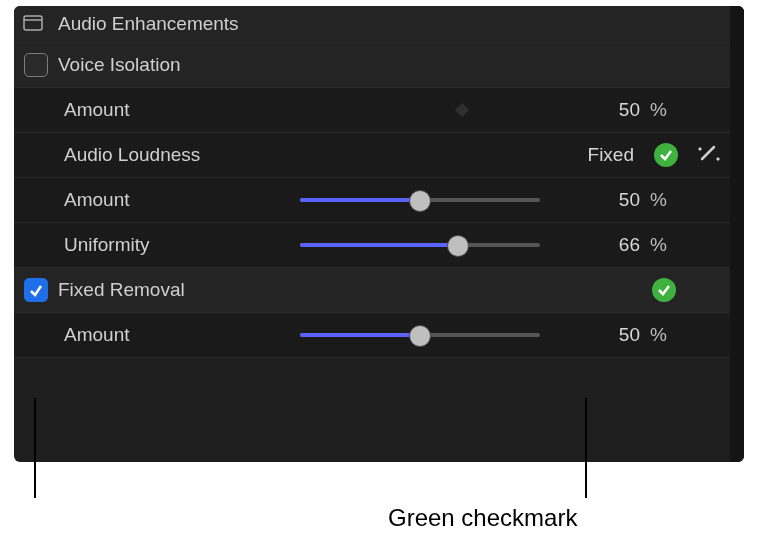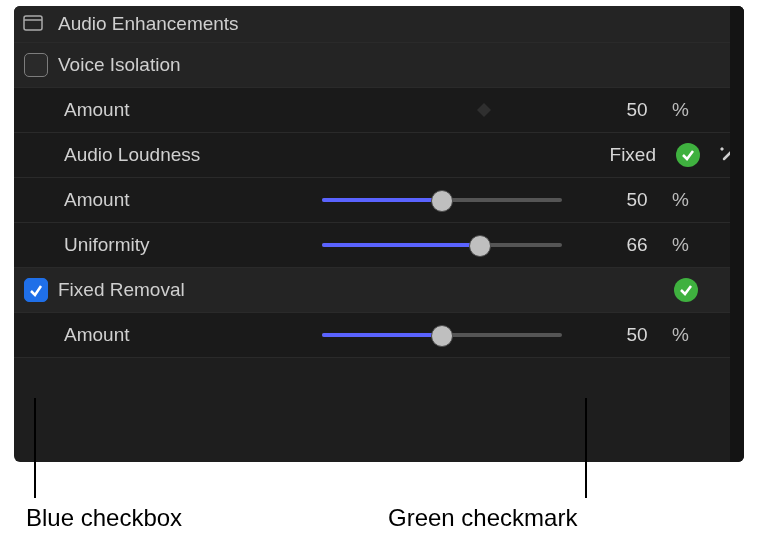--- a/index.html
+++ b/index.html
@@ -1,33 +1,33 @@
 <!DOCTYPE html>
 <html><head>
 <meta charset="utf-8">
 <style>
   html,body{margin:0;padding:0;background:#fff;font-family:-apple-system,Helvetica,Arial,sans-serif;font-size:19px;color:#d0d0d0;}
   .frame{width:758px;height:540px;position:relative;}
   .panel{position:absolute;left:14px;top:6px;right:14px;height:456px;background:#1e1e1e;border-radius:6px;overflow:hidden;}
-  .row{display:flex;align-items:center;height:44px;padding-left:10px;gap:10px;border-bottom:1px solid #2a2a2a;}
+  .row{display:flex;align-items:center;height:44px;padding-left:10px;padding-right:22px;gap:10px;border-bottom:1px solid #2a2a2a;}
   .row.hdr{background:#242424;color:#cfcfcf;}
   .row.sub{background:#1a1a1a;}
   .row-label{flex:0 0 auto;}
   .indent{width:30px;}
   .spacer{flex:1 1 auto;}
   .cb{width:22px;height:22px;border-radius:5px;border:1.5px solid #7d7d7d;background:#2a2a2a;flex:0 0 auto;display:flex;align-items:center;justify-content:center;}
   .cb.on{background:#1f6fe8;border-color:#1f6fe8;}
   .cb.on svg{display:block;}
   .popup{display:flex;align-items:center;gap:2px;color:#e6e6e6;font-weight:600;}
   .chevud{width:12px;height:18px;display:flex;flex-direction:column;justify-content:center;align-items:center;gap:1px;}
   .chevud div{width:0;height:0;border-left:4px solid transparent;border-right:4px solid transparent;}
   .chevud .u{border-bottom:5px solid #bbb;}
   .chevud .d{border-top:5px solid #bbb;}
   .iconbtn{width:36px;height:30px;border:1.5px solid #6b6b6b;border-radius:6px;display:flex;align-items:center;justify-content:center;margin-left:12px;}
-  .val{width:50px;text-align:center;color:#d8d8d8;font-weight:500;}
+  .val{width:50px;text-align:right;color:#d8d8d8;font-weight:500;}
   .unit{width:26px;text-align:left;color:#bcbcbc;}
   .status-txt{color:#d6d6d6;}
   .badge{width:24px;height:24px;border-radius:50%;background:#3fb13f;display:flex;align-items:center;justify-content:center;flex:0 0 auto;}
   .slider{position:relative;flex:0 0 240px;height:30px;display:flex;align-items:center;margin-right:40px;}
   .track{position:absolute;left:0;right:0;height:4px;background:#555;border-radius:2px;}
   .fill{position:absolute;left:0;height:4px;background:#5a63ff;border-radius:2px;}
   .thumb{position:absolute;width:20px;height:20px;border-radius:50%;background:#bfbfbf;border:1px solid #4a4a4a;top:5px;transform:translateX(-50%);}
   .key-shape{opacity:.28}
   .key-shape svg{display:block;}
   .scrollbar{position:absolute;right:0;top:0;bottom:0;width:14px;background:#141414;}
@@ -143,18 +143,17 @@
     </span>
     <span class="val">50</span>
     <span class="unit">%</span>
     <span style="width:36px"></span>
   </div>
 
   <div class="scrollbar"></div>
 </div>
 
 <div class="lead" style="left:34px;top:398px;width:2px;height:100px;"></div>
-<div class="annot" style="left:26px;">Blue checkbox</div>
 
 <div class="lead" style="left:585px;top:398px;width:2px;height:100px;"></div>
 <div class="annot" style="left:388px;margin-top:28px;">Green checkmark</div>
 
 </div>
 
 </body></html>

